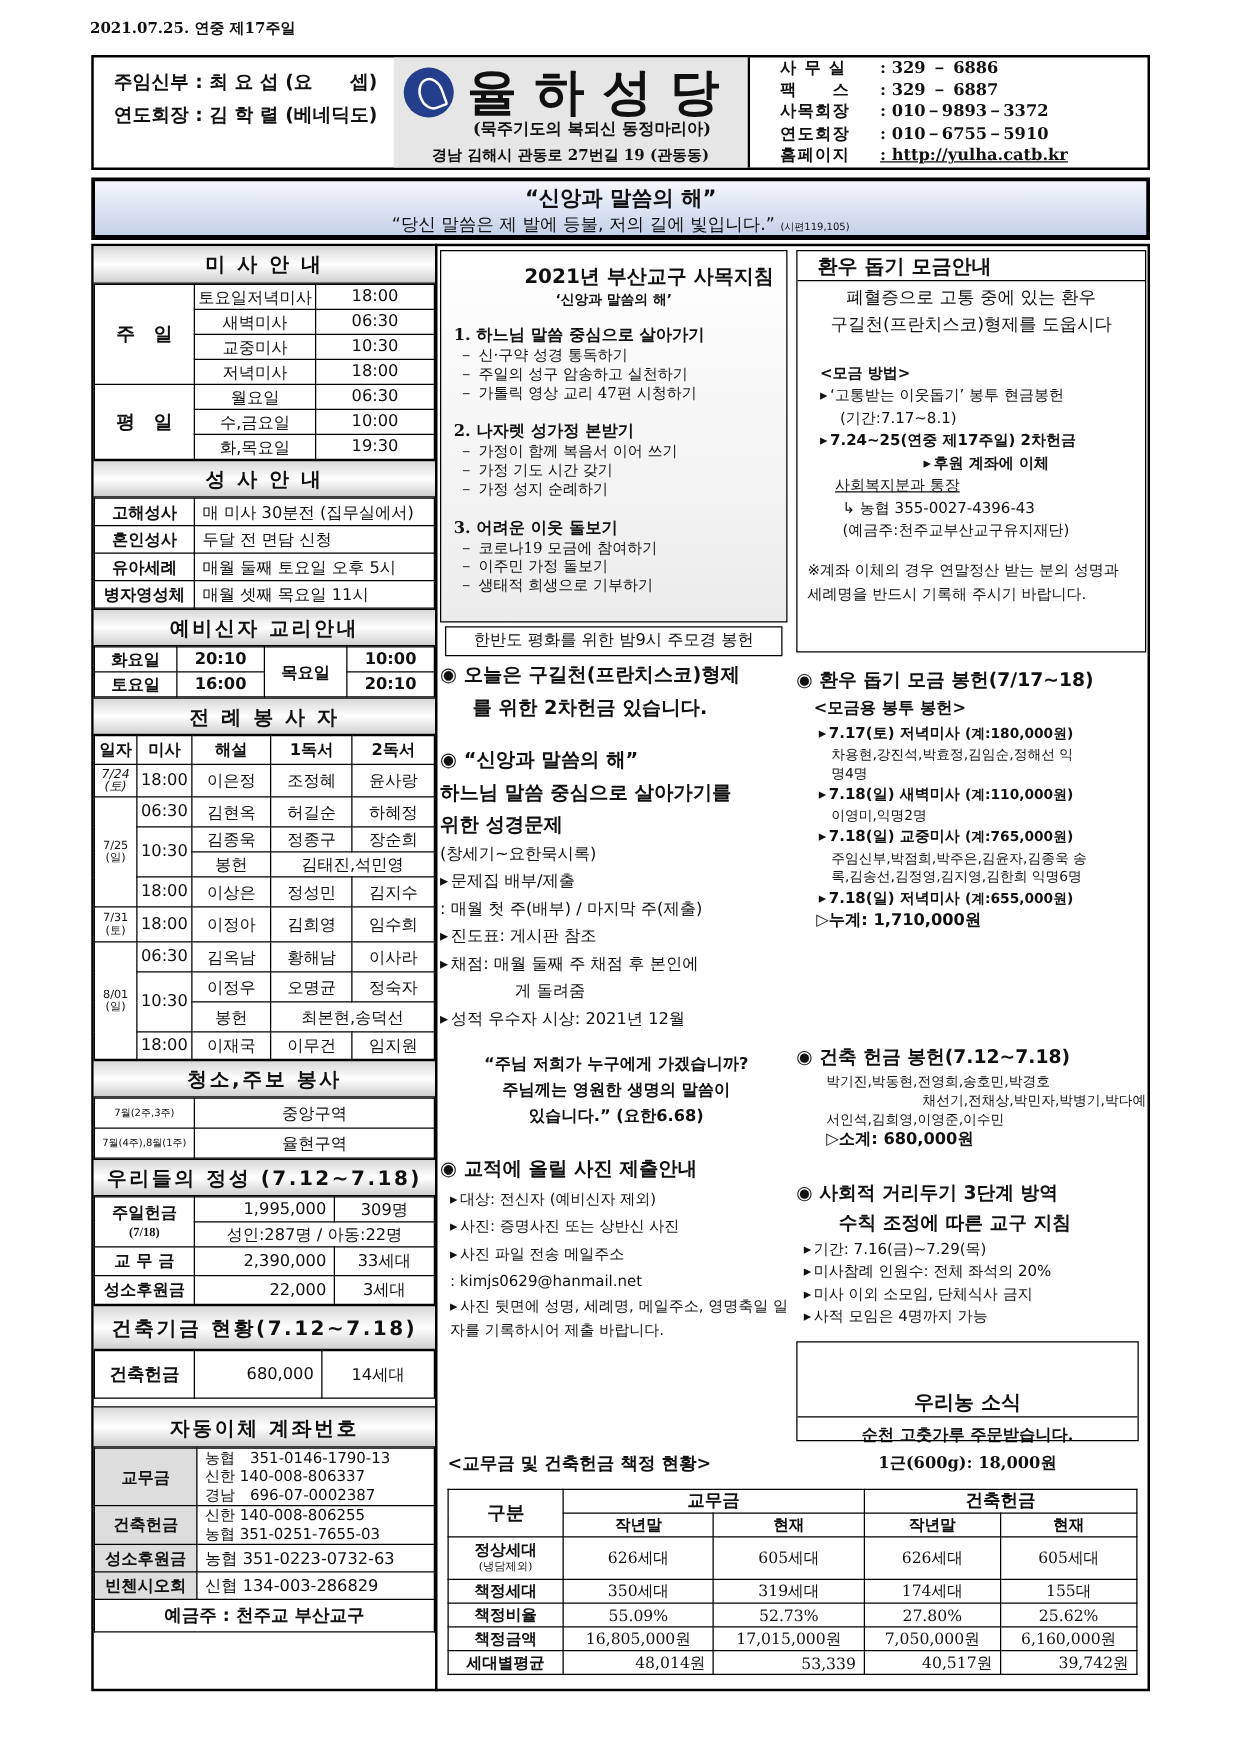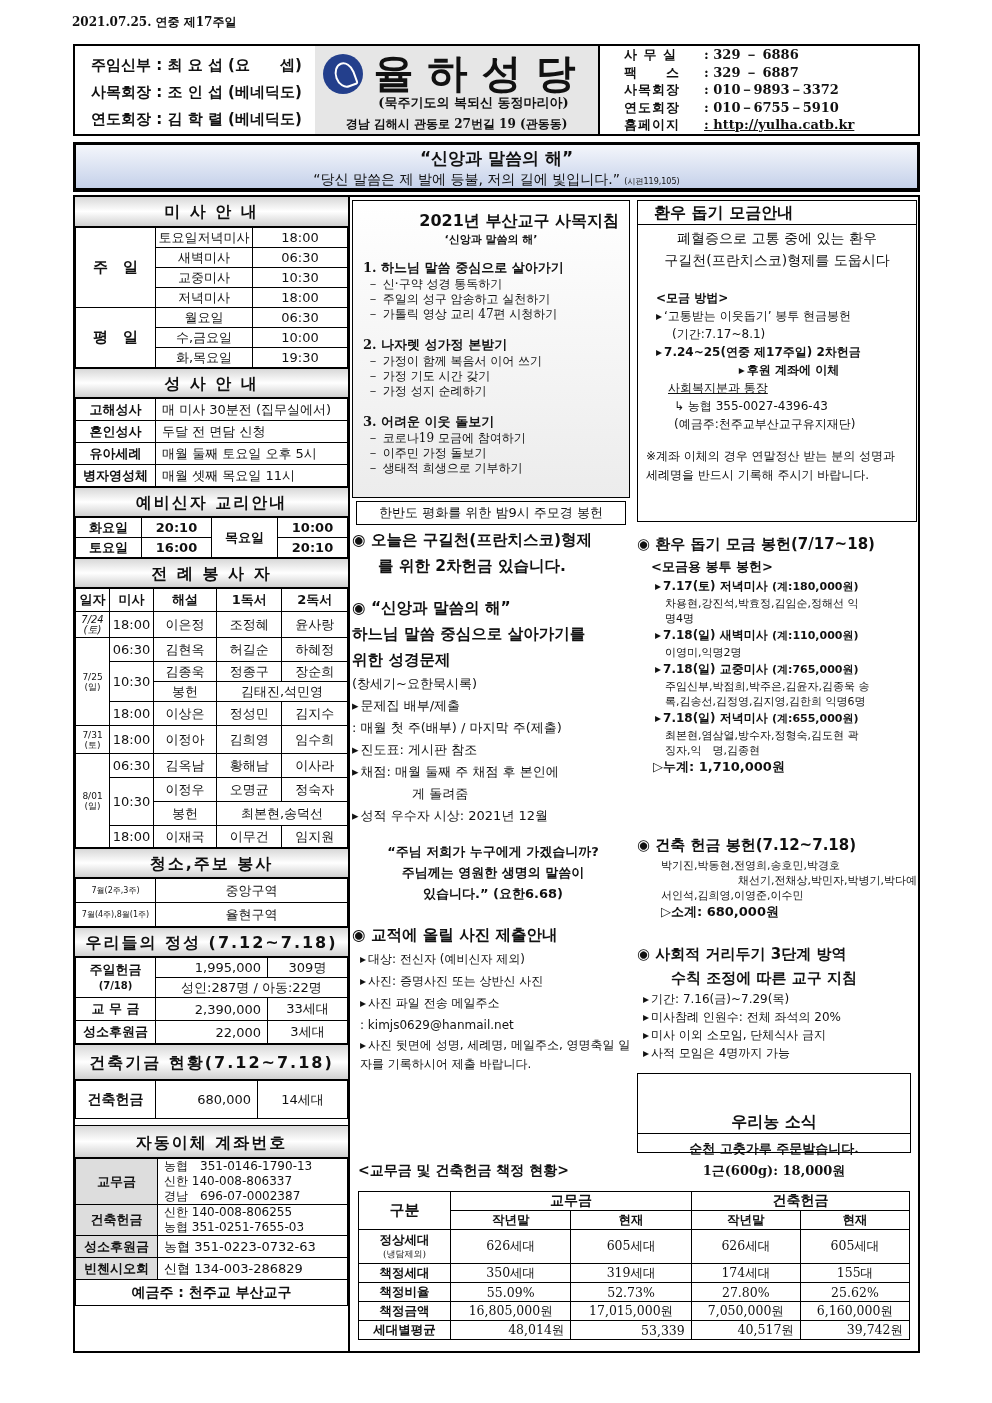--- a/index.html
+++ b/index.html
@@ -60,21 +60,20 @@
   .bottom-table .hd { font-weight: bold; }
 </style>
 </head>
 <body>
 
 <div class="abs dateline">2021.07.25. 연중 제17주일</div>
 
 <div class="abs hdr">
   <div class="hdr-left">
     <div><span>주임신부</span> : <span>최 요 섭 (요　　셉)</span></div>
-    <div><span>사목회장</span> : <span>조 인 섭 (베네딕도)</span></div>
     <div><span>연도회장</span> : <span>김 학 렬 (베네딕도)</span></div>
   </div>
   <div class="hdr-mid">
     <div class="logo"></div>
     <div class="title">율하성당</div>
     <div class="subtitle">(묵주기도의 복되신 동정마리아)</div>
     <div class="address">경남 김해시 관동로 27번길 19 (관동동)</div>
   </div>
   <div class="hdr-right">
     <div class="row">
@@ -267,21 +266,21 @@
     <tr>
           <td style="font-size:8px;height:24px;">7월(4주),8월(1주)</td>
           <td>율현구역</td>
         </tr>
   </tbody>
     </table>
   <div class="sech">우리들의 정성 (7.12~7.18)</div>
   <table class="t-left">
     <tbody>
         <tr>
-          <td rowspan="2" class="b" style="width:80px;font-size:13px;line-height:15px;"><span>주일헌금</span><br><span style="font-size:10px;">(7/18)</span></td>
+          <td rowspan="2" class="b" style="width:80px;font-size:13px;line-height:15px;font-family:Liberation Serif, serif;"><span>주일헌금</span><br><span style="font-size:10px;">(7/18)</span></td>
           <td class="r" style="height:20px;">1,995,000</td>
           <td style="width:80px;">309명</td>
         </tr>
     <tr>
           <td colspan="2" style="height:20px;">성인:287명 / 아동:22명</td>
         </tr>
     <tr>
           <td class="b" style="height:23px;">교 무 금</td>
           <td class="r">2,390,000</td>
           <td>33세대</td>
@@ -399,21 +398,20 @@
   <div class="nh" style="font-size:15px;">◉ 환우 돕기 모금 봉헌(7/17~18)</div>
   <div class="small b" style="margin-left:14px;font-size:13px;line-height:20px;">&lt;모금용 봉투 봉헌&gt;</div>
   <div style="margin-left:18px;">
     <div class="small b tri" style="font-size:12px;"><span>7.17(토) 저녁미사</span> <span class="xs">(계:180,000원)</span></div>
     <div class="xs" style="line-height:15px;margin-left:10px;width:200px;">차용현,강진석,박효정,김임순,정해선 익명4명</div>
     <div class="small b tri" style="font-size:12px;"><span>7.18(일) 새벽미사</span> <span class="xs">(계:110,000원)</span></div>
     <div class="xs" style="line-height:15px;margin-left:10px;">이영미,익명2명</div>
     <div class="small b tri" style="font-size:12px;"><span>7.18(일) 교중미사</span> <span class="xs">(계:765,000원)</span></div>
     <div class="xs" style="line-height:15px;margin-left:10px;width:210px;">주임신부,박점희,박주은,김윤자,김종욱 송　록,김송선,김정영,김지영,김한희 익명6명</div>
     <div class="small b tri" style="font-size:12px;"><span>7.18(일) 저녁미사</span> <span class="xs">(계:655,000원)</span></div>
-    <div class="xs" style="line-height:15px;margin-left:10px;width:200px;">최본현,염삼열,방수자,정형숙,김도현 곽징자,익　명,김종현</div>
   </div>
   <div class="small b" style="margin-left:16px;font-size:13px;">▷누계: 1,710,000원</div>
 </div>
 
 <div class="abs rc" style="top:832px;">
   <div class="nh" style="font-size:15px;">◉ 건축 헌금 봉헌(7.12~7.18)</div>
   <div class="xs" style="margin-left:24px;line-height:15px;">박기진,박동현,전영희,송호민,박경호</div>
   <div class="xs" style="margin-left:24px;line-height:15px;text-align:right;">채선기,전채상,박민자,박병기,박다예</div>
   <div class="xs" style="margin-left:24px;line-height:15px;">서인석,김희영,이영준,이수민</div>
   <div class="small b" style="margin-left:24px;font-size:13px;">▷소계: 680,000원</div>

